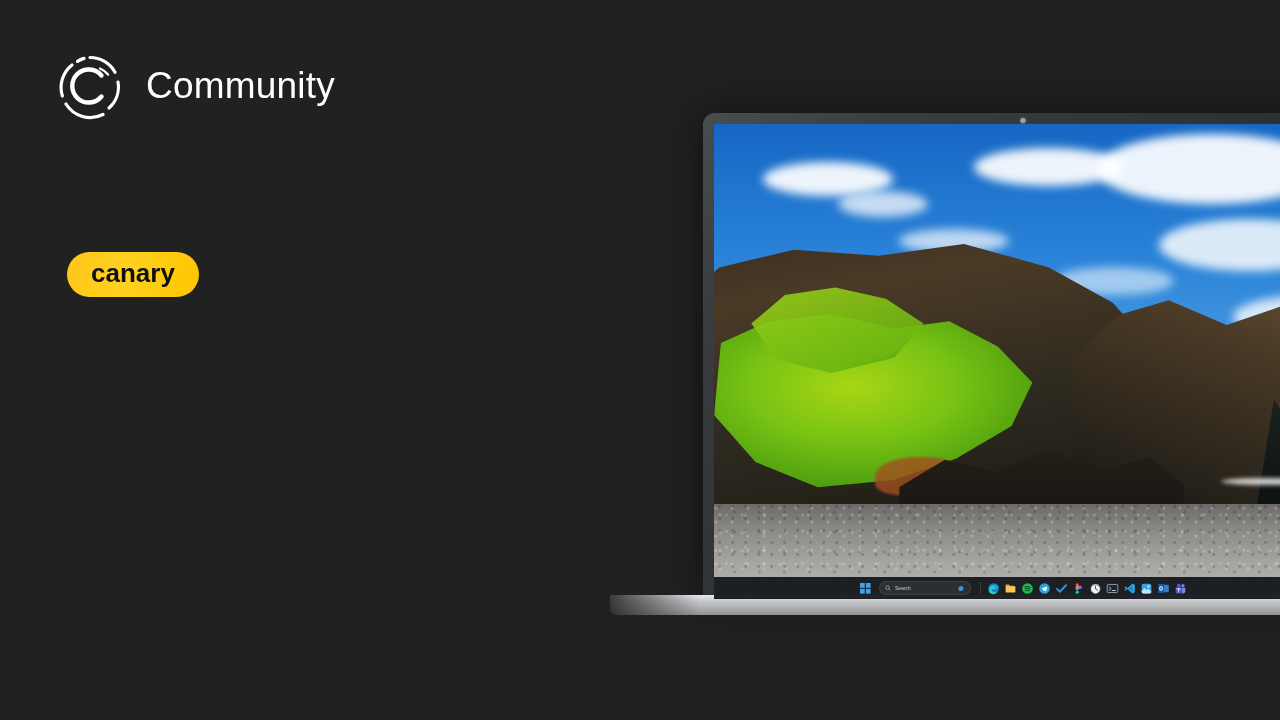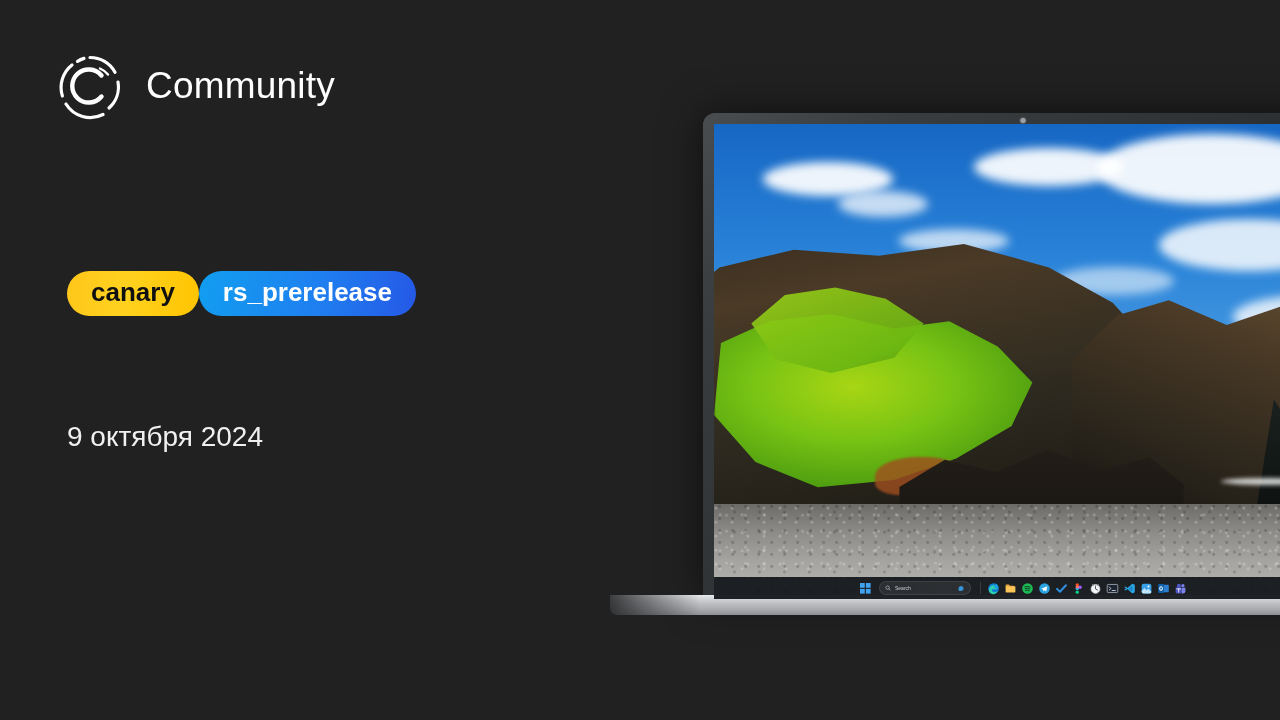--- a/index.html
+++ b/index.html
@@ -11,21 +11,21 @@
   }
   .stage { position: relative; width: 1280px; height: 720px; background: #212121; }
 
   
   .brand { position: absolute; left: 56px; top: 52px; display: flex; align-items: center; gap: 22px; }
   .brand-mark { width: 68px; height: 68px; position: relative; }
   .brand-mark svg { display: block; }
   .brand-name { font-size: 37px; color: #ffffff; font-weight: 400; letter-spacing: .2px; }
 
   
-  .badges { position: absolute; left: 67px; top: 271px; display: flex; align-items: center; }
+  .badges { position: absolute; left: 67px; top: 252px; display: flex; gap: 14px; align-items: center; }
   .badge {
     border-radius: 999px; padding: 8px 24px 10px;
     font-size: 26px; font-weight: 700; line-height: 1.05;
     white-space: nowrap;
   }
   .badge-canary { background: linear-gradient(100deg,#ffc61a 0%,#ffd21f 45%,#ffc400 100%); color: #101010; }
   .badge-branch { background: linear-gradient(100deg,#119ef0 0%,#1f7ff0 55%,#2558e6 100%); color: #ffffff; }
 
   
   .build {
@@ -175,24 +175,22 @@
         <path d="M21.5 9.4A28.3 28.3 0 0 1 28 6.4" stroke="#fff" stroke-width="3.2" stroke-linecap="round"></path>
         <path d="M45.5 23.5a16.5 16.5 0 1 0 0 21" stroke="#fff" stroke-width="4.4" stroke-linecap="round" fill="none"></path>
         <path d="M44 16.5a21 21 0 0 1 8 6" stroke="#fff" stroke-width="2.4" stroke-linecap="round"></path>
       </svg>
     </div>
     <div class="brand-name">Community</div>
   </div>
 
   <div class="badges">
     <div class="badge badge-canary">canary</div>
-    <div class="badge badge-branch">rs_prerelease</div>
   </div>
 
-  <div class="build-date">9 октября 2024</div>
 
   <div class="laptop">
     <div class="lid">
       <div class="webcam"></div>
       <div class="screen">
 
         <div class="wall">
           <div class="sky"></div>
           <div class="cloud c1"></div>
           <div class="cloud c2"></div>

